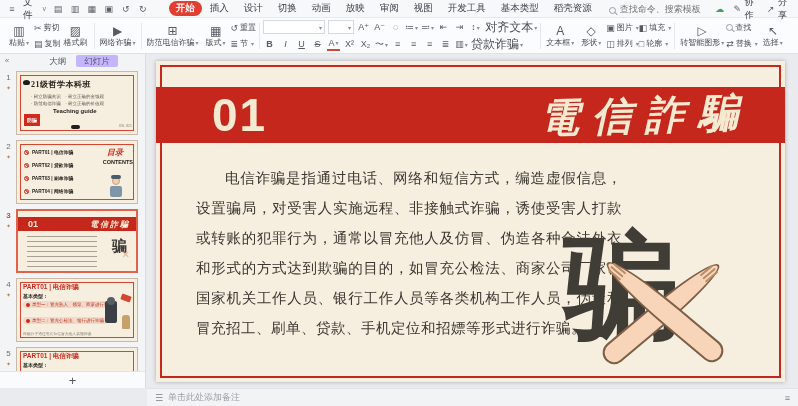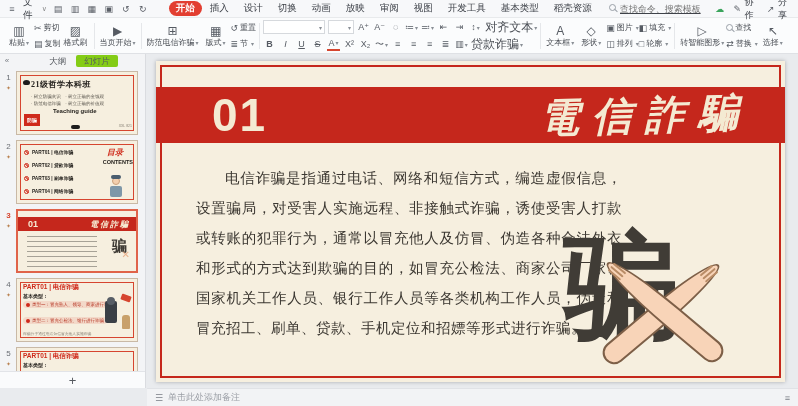--- a/index.html
+++ b/index.html
@@ -9,21 +9,21 @@
   
   .menubar { height:18px; background:#f7f8fa; border-bottom:1px solid #e8eaec;
     display:flex; align-items:center; padding:0 6px; font-size:9.5px; color:#3d4148; }
   .menu-left { display:flex; align-items:center; gap:5px; }
   .micon { font-size:9px; color:#5a5e66; width:13px; text-align:center; cursor:default; }
   .file-btn { display:flex; align-items:center; gap:2px; }
   .caret { font-size:7px; color:#888; }
   .mtabs { display:flex; align-items:flex-end; gap:1px; margin-left:20px; }
   .mtab { padding:1px 7px; border-radius:8px; white-space:nowrap; color:#3d4148; }
   .mtab.active { background:#e23e31; color:#fff; font-weight:bold; }
-  .msearch { display:flex; align-items:flex-start; margin-left:10px;text-decoration:underline; }
+  .msearch { display:flex; align-items:flex-end; margin-left:10px; }
   .mag { width:7px; height:7px; border:1px solid #9aa0a8; border-radius:50%; position:relative; display:inline-block; }
   .mag::after { content:""; position:absolute; width:4px; height:1px; background:#9aa0a8;
     transform:rotate(45deg); right:-3px; bottom:-1px; }
   .msearch input { border:0; background:transparent; font-size:9px; color:#9aa0a8; width:95px; margin-left:4px; outline:none; }
   .menu-right { margin-left:auto; display:flex; align-items:center; gap:7px; font-size:9px; color:#3d4148; }
   .cloud { color:#3aa45c; }
   .mr-item { display:flex; align-items:center; gap:2px; }
   .vsep { width:1px; height:10px; background:#dcdee2; }
 
   
@@ -52,21 +52,21 @@
   .mini.acolor { border-bottom:2px solid #d6452f; line-height:10px; height:13px; }
   .lblbtn { font-size:12px; white-space:nowrap; display:flex; align-items:center; }
 
   
   .sidebar { position:absolute; left:0; top:54px; width:146px; bottom:18px;
     background:#f3f4f6; border-right:1px solid #dadce0; }
   .paneltabs { height:13px; display:flex; align-items:center; font-size:8.5px; color:#55595f; }
   .collapse { width:14px; text-align:center; font-size:8px; color:#7a7e85; }
   .ptabs { flex:1; display:flex; justify-content:center; gap:2px; }
   .ptab { padding:0 8px; line-height:12px;text-align:right; }
-  .ptab.active { background:#84cc16; border-radius:2px; }
+  .ptab.active { background:#c4b5fd; border-radius:2px; }
   .thumbs { position:absolute; top:14px; bottom:17px; left:0; right:0; padding:3px 3px 0 1px; overflow:hidden; }
   .trow { display:flex; margin-bottom:5px; }
   .tnumcol { width:15px; display:flex; flex-direction:column; align-items:center; padding-top:2px; }
   .tnum { font-size:8px; color:#6a6e74; }
   .tstar { font-size:6px; color:#b9814f; margin-top:2px; }
   .trow.selected .tnum { color:#d6452f; font-weight:bold; }
   .thumb { width:122px; height:64px; background:#f6efdf; border:1px solid #c9b9a6;
     position:relative; overflow:hidden; }
   .trow.selected .thumb { border:2px solid #e0634a; }
   .addrow { position:absolute; bottom:0; left:0; right:0; height:17px; background:#fafbfc;
@@ -217,21 +217,21 @@
     </div>
     <div class="tbig">
       <span class="ti">▨</span>
       <span class="tl">格式刷</span>
     </div>
   </div>
   <div class="tsep"></div>
   <div class="tgroup">
     <div class="tbig">
       <span class="ti">▶</span>
-      <span class="tl drop">当页开始</span>
+      <span class="tl drop">网络诈骗</span>
     </div>
   </div>
   <div class="tsep"></div>
   <div class="tgroup">
     <div class="tbig">
       <span class="ti">⊞</span>
       <span class="tl drop">防范电信诈骗</span>
     </div>
     <div class="tbig">
       <span class="ti">▦</span>

